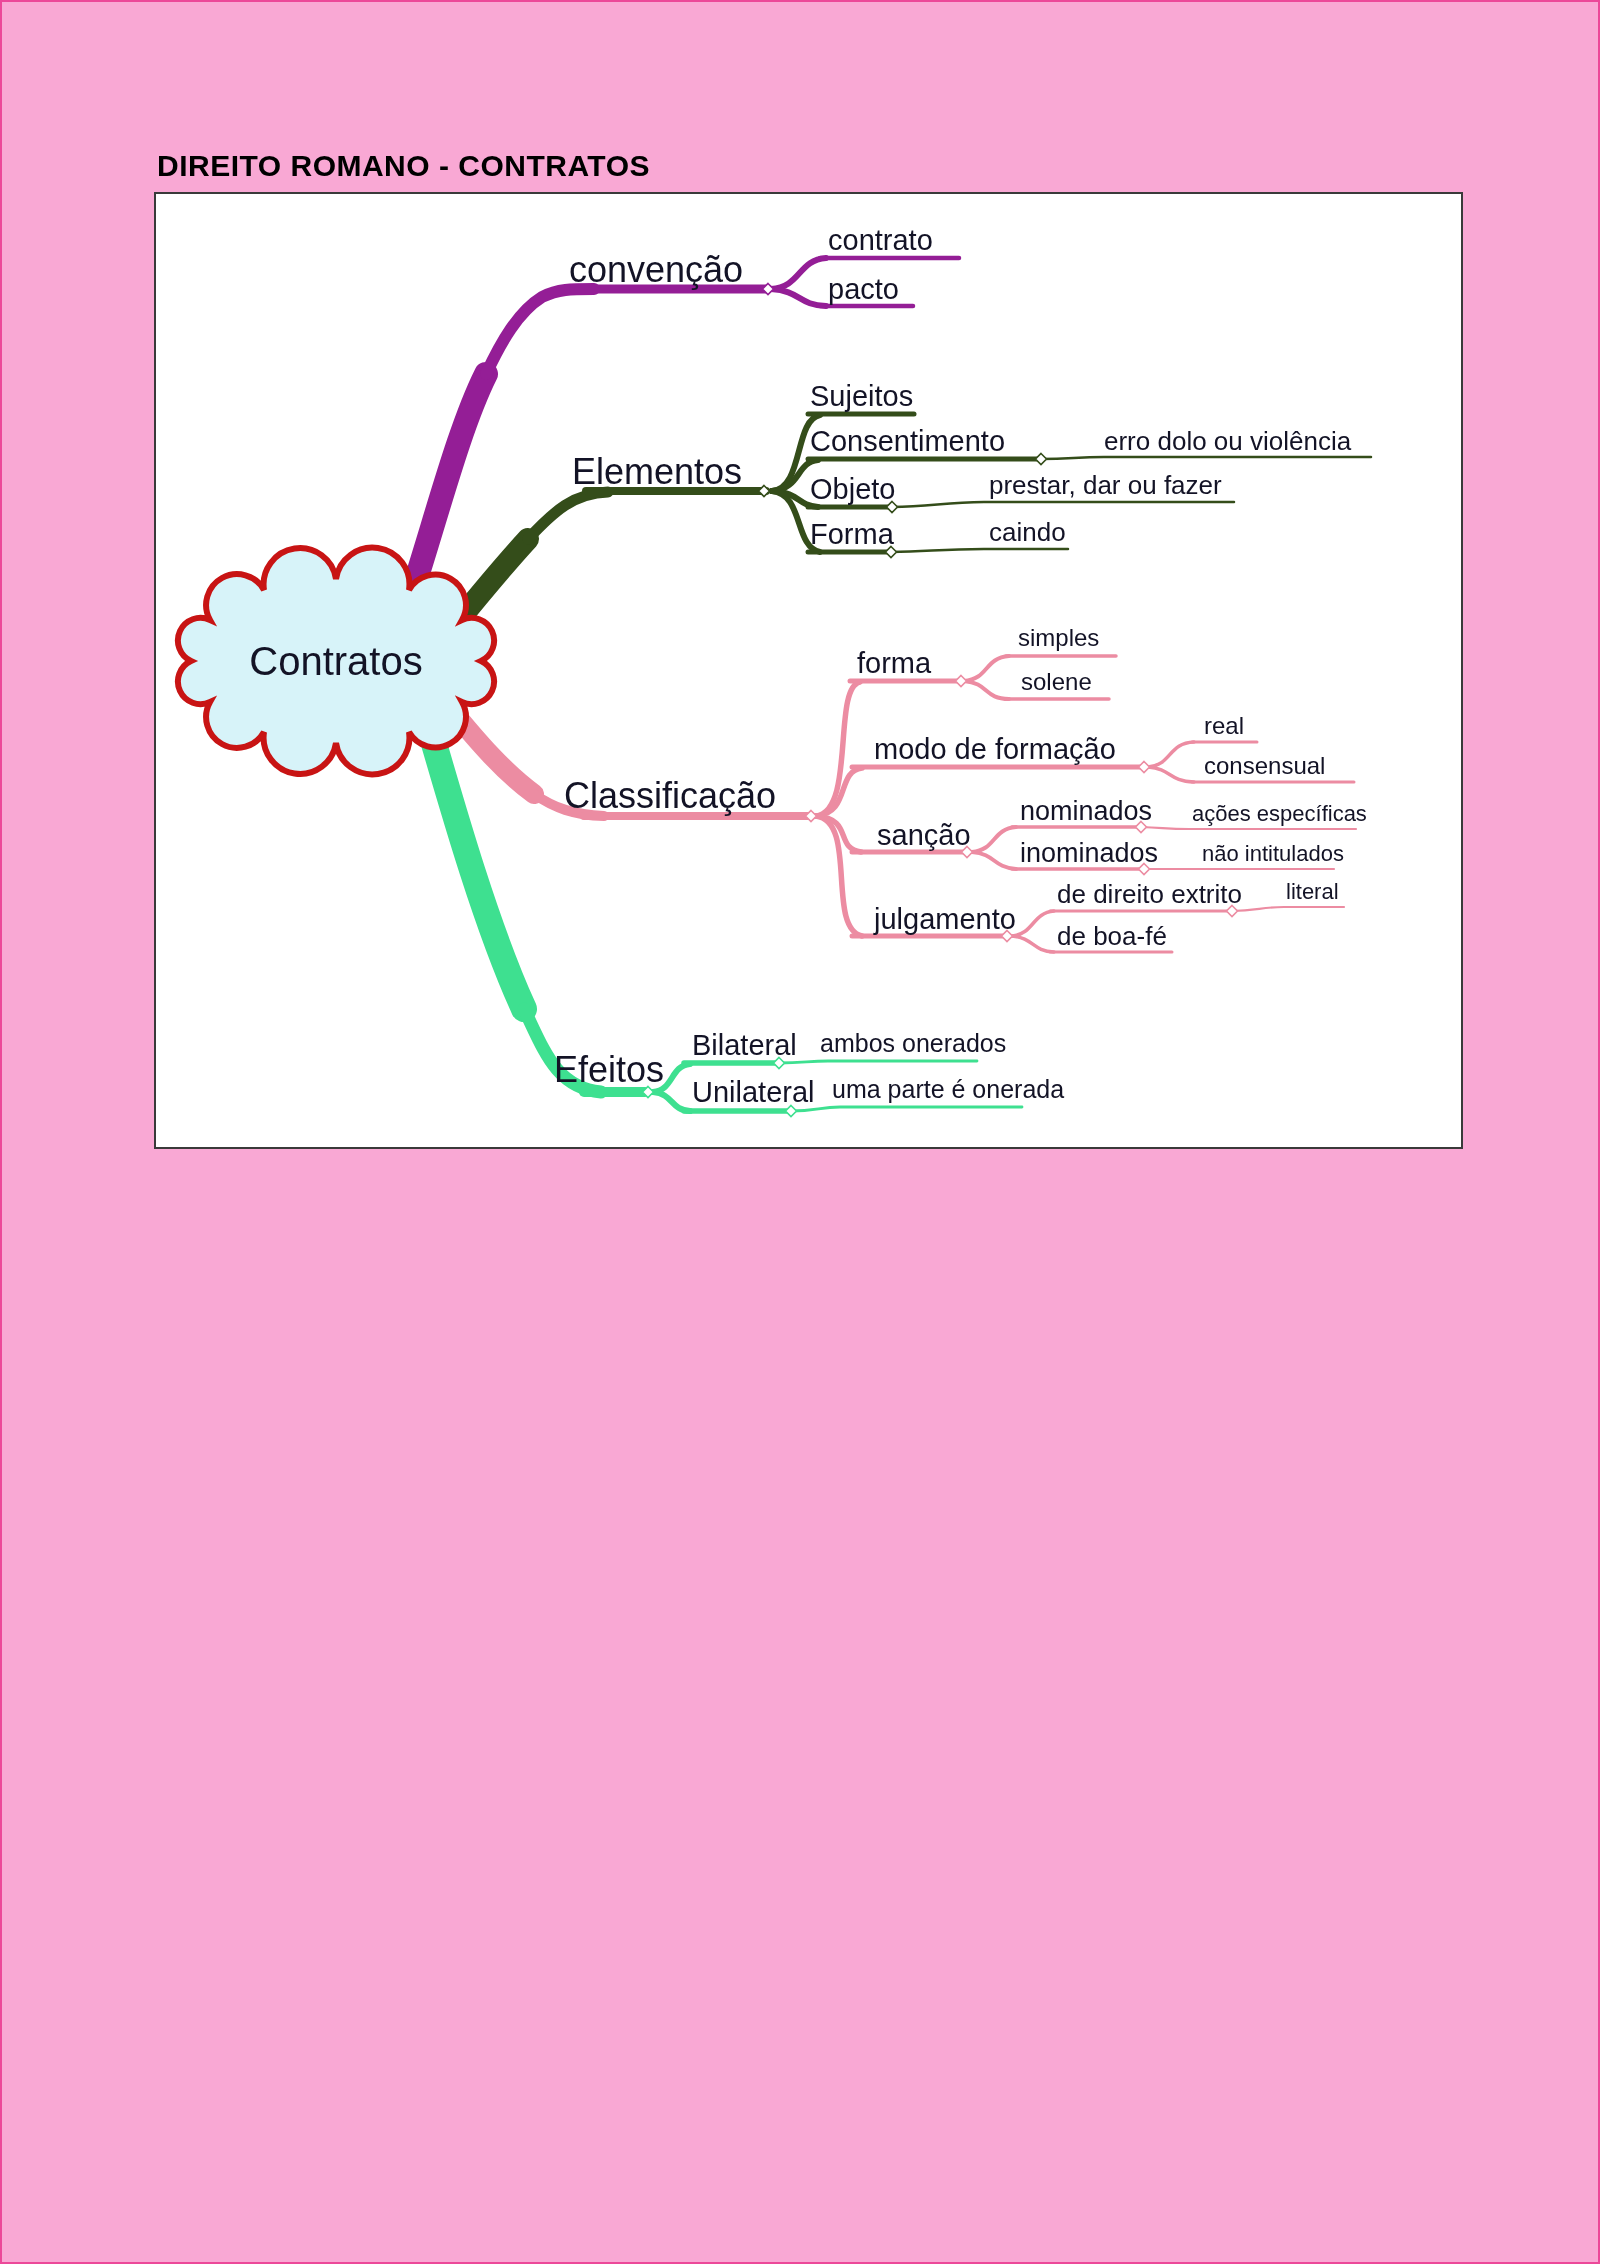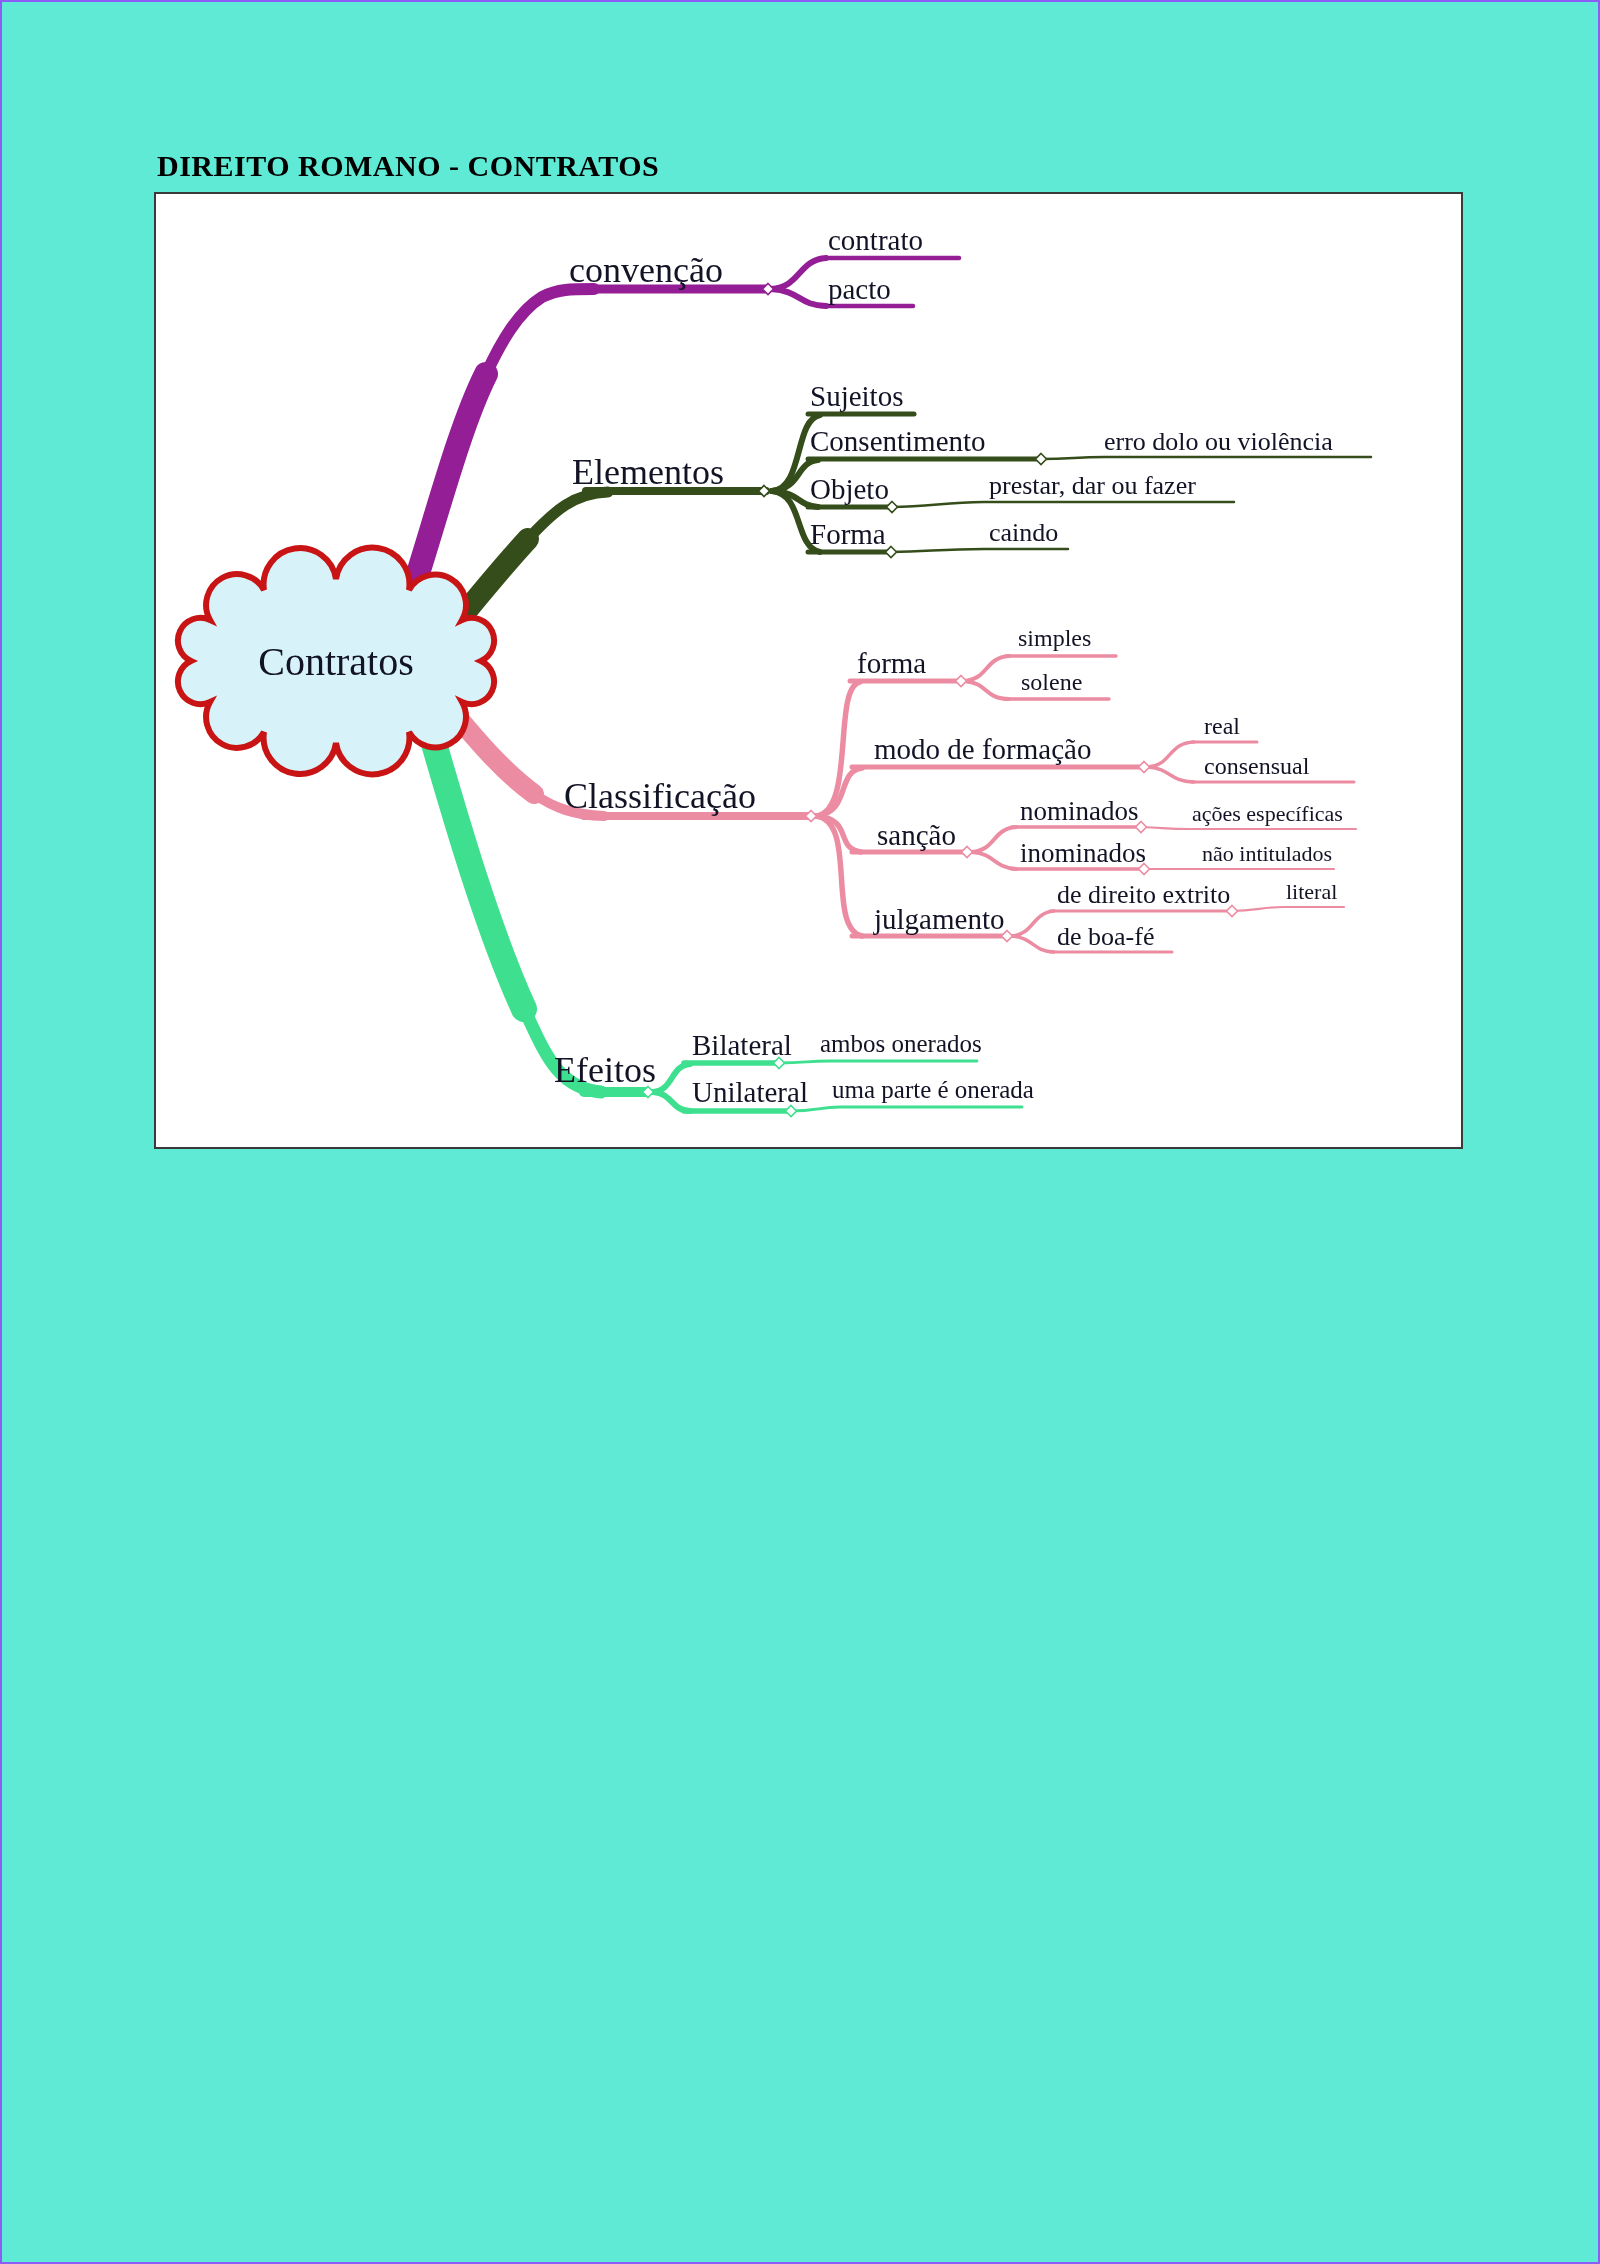--- a/index.html
+++ b/index.html
@@ -1,17 +1,17 @@
 <!DOCTYPE html>
 <html style="--purple: #941e96; --dark-green: #344d1a; --pink: #ec8ca2; --green: #3ee090; --cloud-fill: #d7f3f9; --cloud-border: #c81414;"><head>
 <meta charset="utf-8">
 <style>
   html,body{margin:0;padding:0;background:#e8e8e8;}
   body{width:1600px;height:2264px;position:relative;font-family:"Liberation Sans",sans-serif;}
-  .page{position:absolute;inset:0;background:#5eead4;border:2px solid #8b5cf6;box-sizing:border-box;font-family:Liberation Serif, serif;}
+  .page{position:absolute;inset:0;background:#f9a8d4;border:2px solid #ec4899;box-sizing:border-box;}
   .title{position:absolute;left:155px;top:147px;font-size:30px;font-weight:bold;color:#000;letter-spacing:0.5px;}
   .map-frame{position:absolute;left:152px;top:190px;width:1305px;height:953px;border:2px solid #3a3a3a;box-sizing:content-box;background:#fff;}
   .map-frame svg{display:block;}
   svg text{fill:#131326;}
   .f40{font-size:40px;}
   .f36{font-size:36px;}
   .f29{font-size:29px;}
   .f27{font-size:27px;}
   .f26{font-size:26px;}
   .f25{font-size:25px;}

